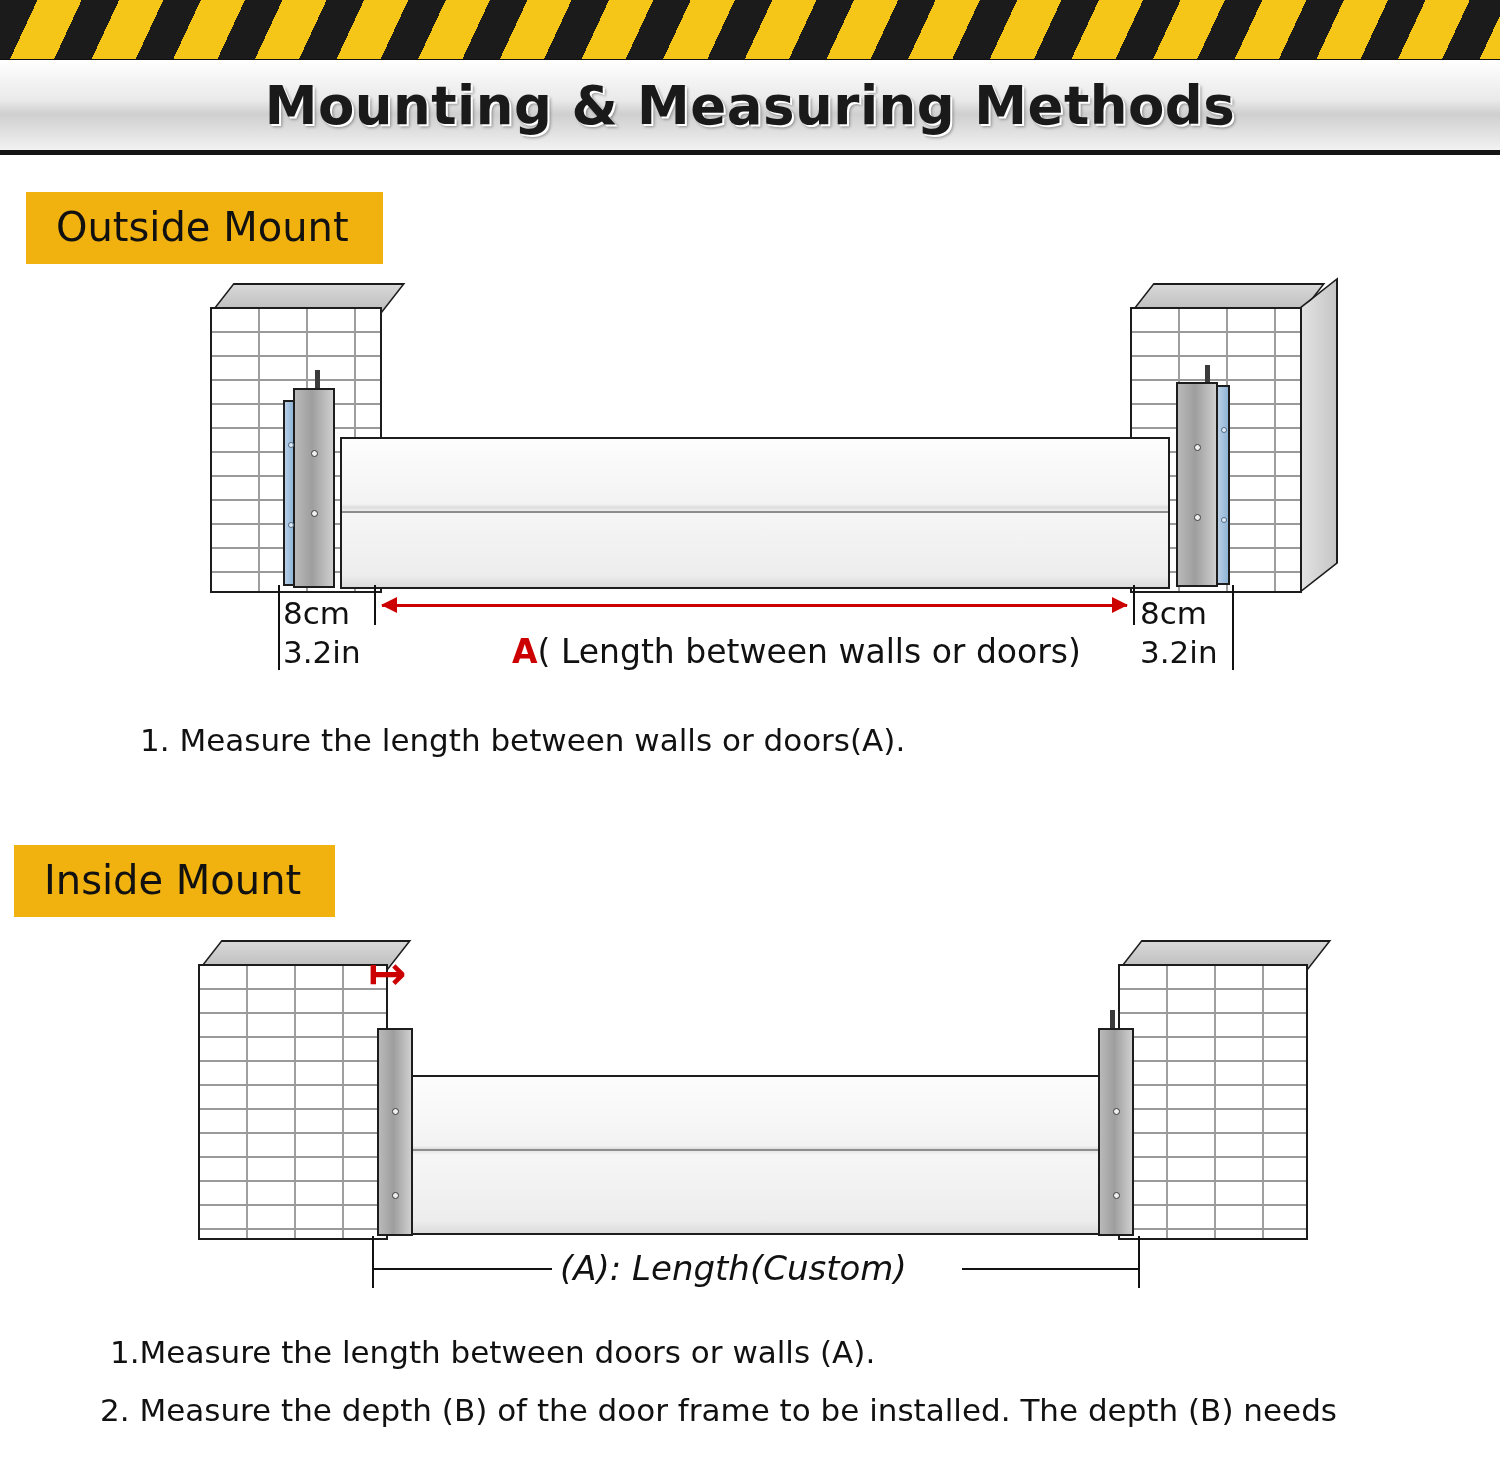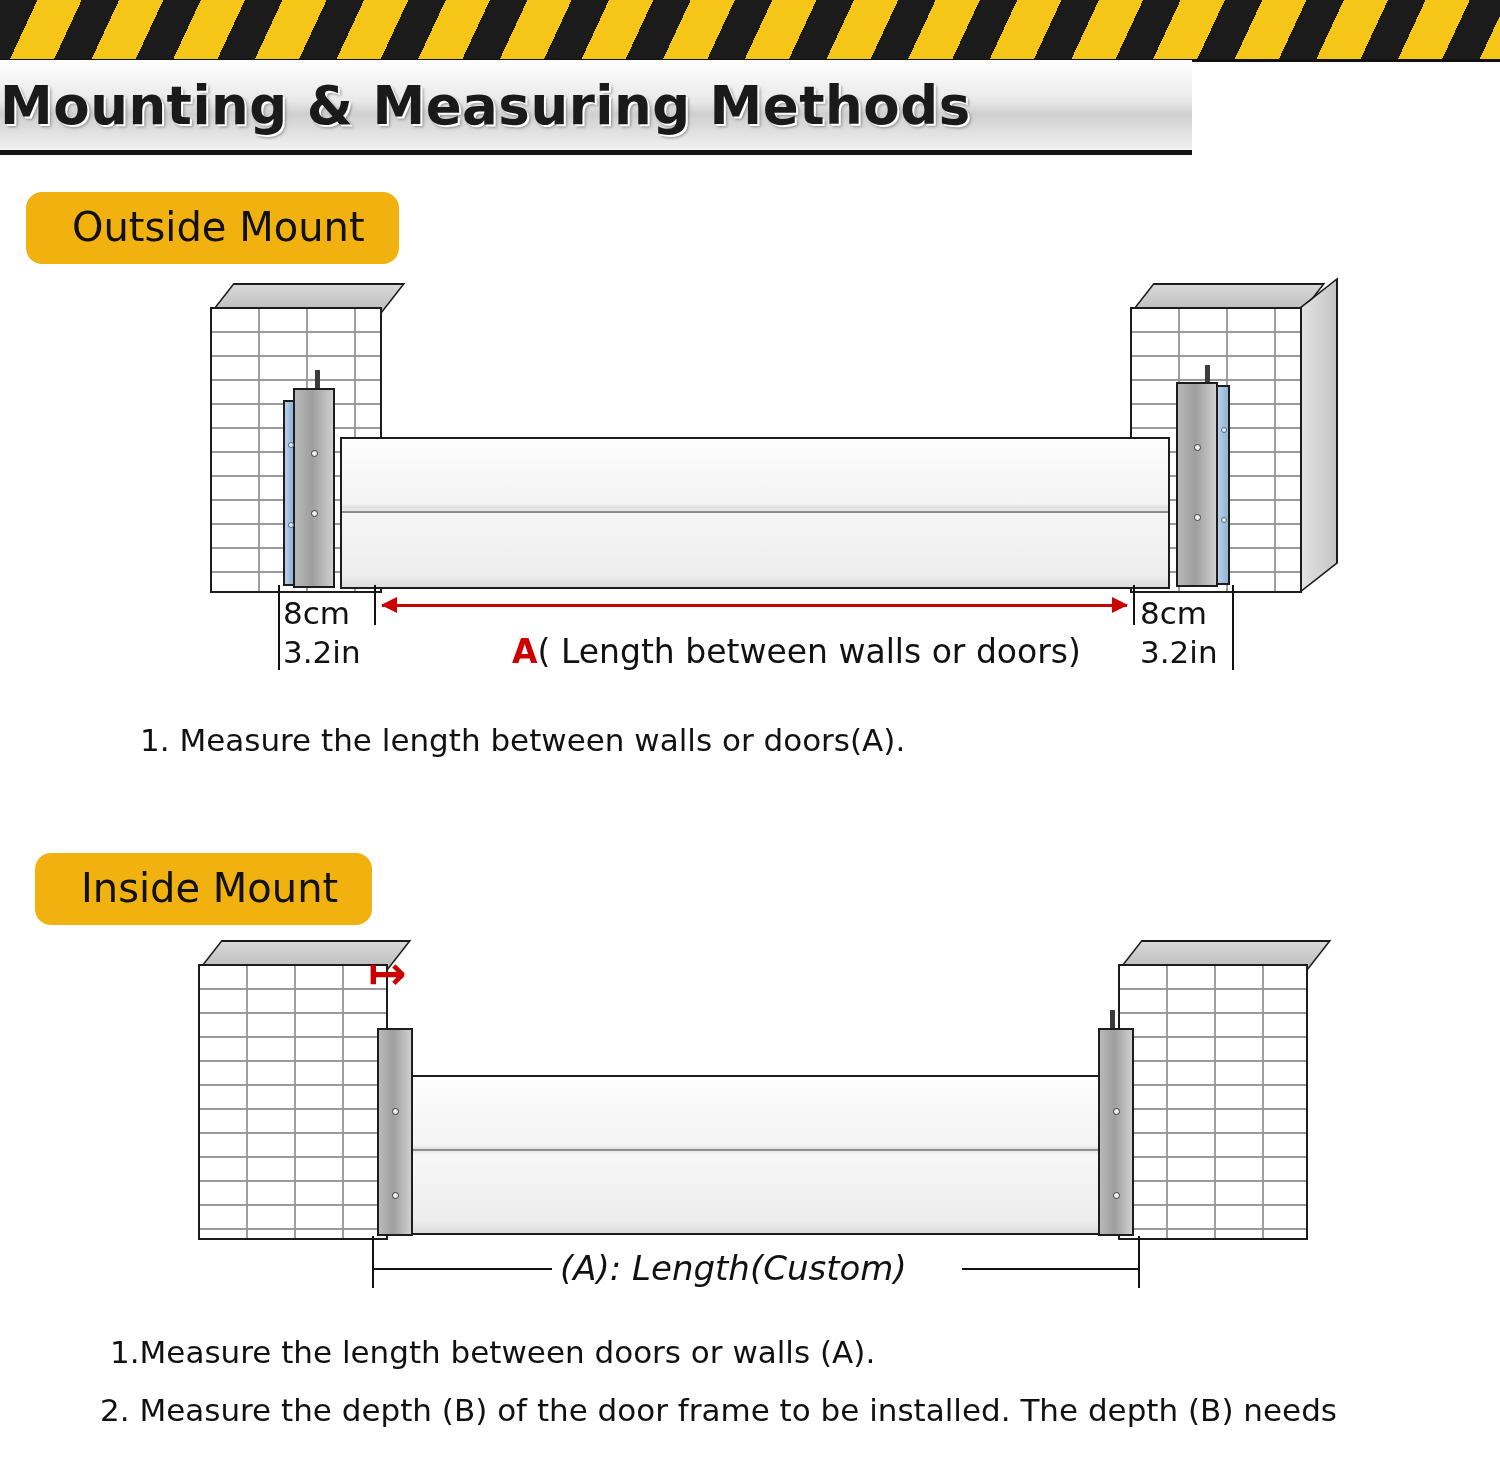--- a/index.html
+++ b/index.html
@@ -24,49 +24,49 @@
     background: repeating-linear-gradient(
       115deg,
       #1b1b1b 0px, #1b1b1b 34px,
       #f5c518 34px, #f5c518 74px
     );
     border-bottom: 3px solid #111;
   }
   .title-bar {
     position: absolute;
     left: 0; top: 60px;
-    width: 1192px; height: 95px;
+    width: 1500px; height: 95px;
     background: linear-gradient(to bottom, #ffffff 0%, #e9e9e9 45%, #cfcfcf 60%, #f2f2f2 100%);
     border-bottom: 5px solid #141414;
     display: flex;
     align-items: center;
-    justify-content: flex-start;
+    justify-content: center;
   }
   .title-bar h1 {
     margin: 0;
     font-size: 53px;
     font-weight: bold;
     letter-spacing: 0.5px;
     color: #1a1a1a;
     text-shadow: 2px 2px 0 #ffffff, 3px 3px 3px rgba(0,0,0,0.35);
     font-family: "DejaVu Sans", sans-serif;
   }
 
   
   .section-tag {
     position: absolute;
     background: #f1b10f;
     color: #111;
     font-size: 40px;
-    padding: 12px 34px 14px 46px;
-    border-radius: 16px;
+    padding: 12px 34px 14px 30px;
+    border-radius: 0;
     font-family: "DejaVu Sans", sans-serif;
   }
   #tag-outside { left: 26px; top: 192px; }
-  #tag-inside  { left: 35px; top: 845px; margin-top: 8px; }
+  #tag-inside  { left: 14px; top: 845px; }
 
   
   .dim-text {
     position: absolute;
     font-size: 31px;
     color: #111;
     white-space: nowrap;
     font-family: "DejaVu Sans", sans-serif;
   }
   .note-line {

